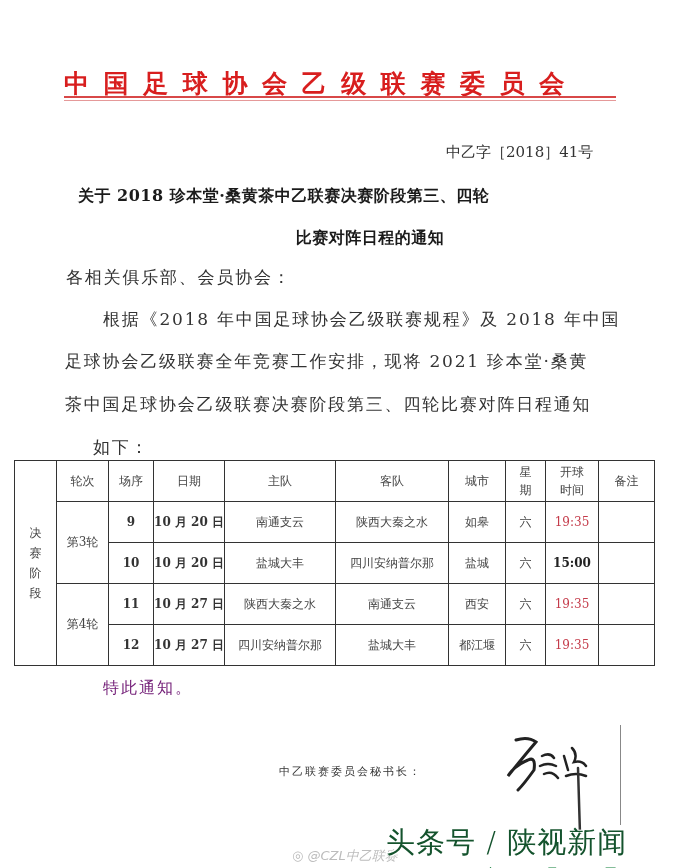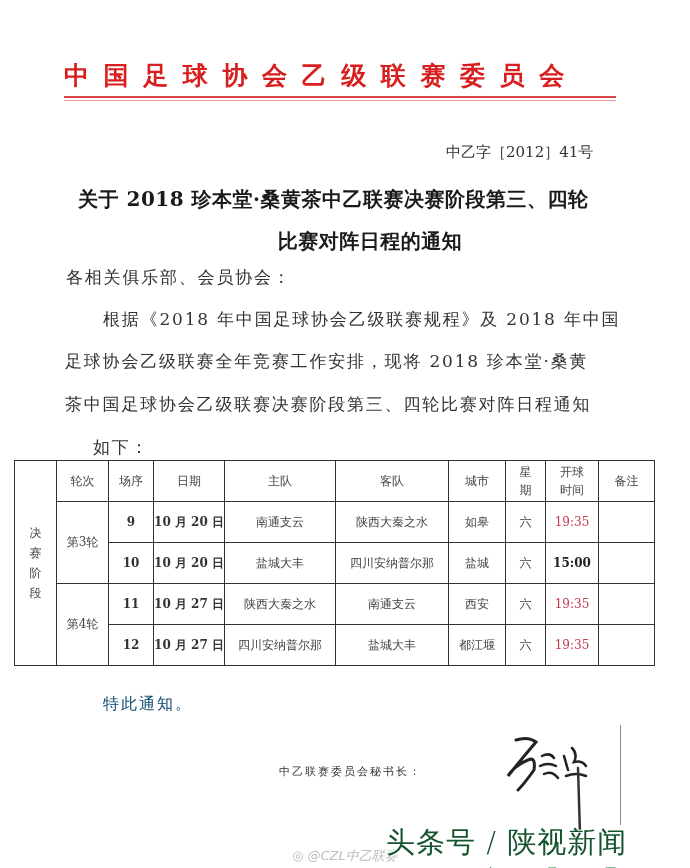--- a/index.html
+++ b/index.html
@@ -2,29 +2,29 @@
 <html><head>
 <meta charset="utf-8">
 <style>
   html, body { margin: 0; padding: 0; }
   body {
     width: 690px; height: 868px; background: #ffffff; position: relative; overflow: hidden;
     font-family: "DejaVu Serif", "Liberation Serif", serif; color: #2b2b2b;
   }
   .abs { position: absolute; }
   #header-title {
-    left: 64px; top: 58px; width: 552px; height: 36px;
+    left: 64px; top: 66px; width: 552px; height: 36px;
     color: #d81e1e; font-family: "DejaVu Sans", "Liberation Sans", sans-serif;
     font-weight: bold; font-size: 25px; letter-spacing: 14.6px; white-space: nowrap; line-height: 36px;
   }
   #header-rule1 { left: 64px; top: 96px; width: 552px; height: 2px; background: #d84848; }
   #header-rule2 { left: 64px; top: 100px; width: 552px; height: 1px; background: #e59999; }
   #doc-number { left: 446px; top: 143px; font-size: 15px; white-space: nowrap; color: #333; }
   .title-line {
-    font-size: 20px; font-weight: bold; white-space: nowrap; color: #1a1a1a; letter-spacing: 0.5px;
+    font-size: 16px; font-weight: bold; white-space: nowrap; color: #1a1a1a; letter-spacing: 0.5px;
   }
   #title-1 { left: 78px; top: 186px; }
   #title-2 { left: 0; width: 690px; text-align: center; top: 228px; margin-left: 25px; }
   .para { font-size: 17px; white-space: nowrap; color: #333; letter-spacing: 1.8px; }
   #salutation { left: 66px; top: 266px; }
   #body-1 { left: 103px; top: 308px; }
   #body-2 { left: 65px; top: 350px; }
   #body-3 { left: 65px; top: 393px; }
   #body-4 { left: 65px; top: 436px; margin-left: 28px; }
 
@@ -35,21 +35,21 @@
   #schedule td, #schedule th {
     border: 1.5px solid #333; text-align: center; vertical-align: middle; padding: 0; font-weight: normal;
   }
   #schedule tr { height: 41px; }
   #schedule .num { font-weight: bold; color: #333; }
   #schedule .red { color: #c43b4a; }
   #schedule .bold-time { font-weight: bold; color: #222; }
   .stage-cell { line-height: 20px; }
   .two-line { line-height: 18px; }
 
-  #closing { left: 103px; top: 678px; font-size: 16px; letter-spacing: 2px; color: #0c4a6e; margin-top: 16px; }
+  #closing { left: 103px; top: 678px; font-size: 16px; letter-spacing: 2px; color: #701a75; }
   #signer { left: 279px; top: 764px; font-size: 11px; letter-spacing: 2px; color: #333; white-space: nowrap; }
   #signature { left: 494px; top: 726px; width: 120px; height: 110px; }
   #sig-vline { left: 620px; top: 725px; width: 1px; height: 100px; background: #888; }
   #date-line { left: 428px; top: 865px; font-size: 15px; color: #15803d; white-space: nowrap; letter-spacing: 3px; }
   #weibo-watermark {
     left: 292px; top: 847px; font-size: 13px; color: #bcbcbc; white-space: nowrap;
     font-family: "DejaVu Sans", "Liberation Sans", sans-serif;
     font-style: italic;
   }
   #toutiao-watermark {
@@ -57,28 +57,28 @@
     font-family: "DejaVu Sans", "Liberation Sans", sans-serif; font-weight: 300; letter-spacing: 1px;
     text-shadow: 0 0 1px #fff, 1px 1px 0 #fff, -1px -1px 0 #fff;
   }
 </style>
 </head>
 <body>
 
 <div id="header-title" class="abs">中国足球协会乙级联赛委员会</div>
 <div id="header-rule1" class="abs"></div>
 <div id="header-rule2" class="abs"></div>
-<div id="doc-number" class="abs">中乙字［2012］41号</div>
+<div id="doc-number" class="abs">中乙字［2018］41号</div>
 
 <div id="title-1" class="abs title-line">关于 2018 珍本堂·桑黄茶中乙联赛决赛阶段第三、四轮</div>
 <div id="title-2" class="abs title-line">比赛对阵日程的通知</div>
 
 <div id="salutation" class="abs para">各相关俱乐部、会员协会：</div>
 <div id="body-1" class="abs para">根据《2018 年中国足球协会乙级联赛规程》及 2018 年中国</div>
-<div id="body-2" class="abs para">足球协会乙级联赛全年竞赛工作安排，现将 2018 珍本堂·桑黄</div>
+<div id="body-2" class="abs para">足球协会乙级联赛全年竞赛工作安排，现将 2021 珍本堂·桑黄</div>
 <div id="body-3" class="abs para">茶中国足球协会乙级联赛决赛阶段第三、四轮比赛对阵日程通知</div>
 <div id="body-4" class="abs para">如下：</div>
 
 <table id="schedule">
   <colgroup>
     <col style="width:42px">
       <col style="width:52px">
       <col style="width:45px">
       <col style="width:71px">
     <col style="width:111px">

